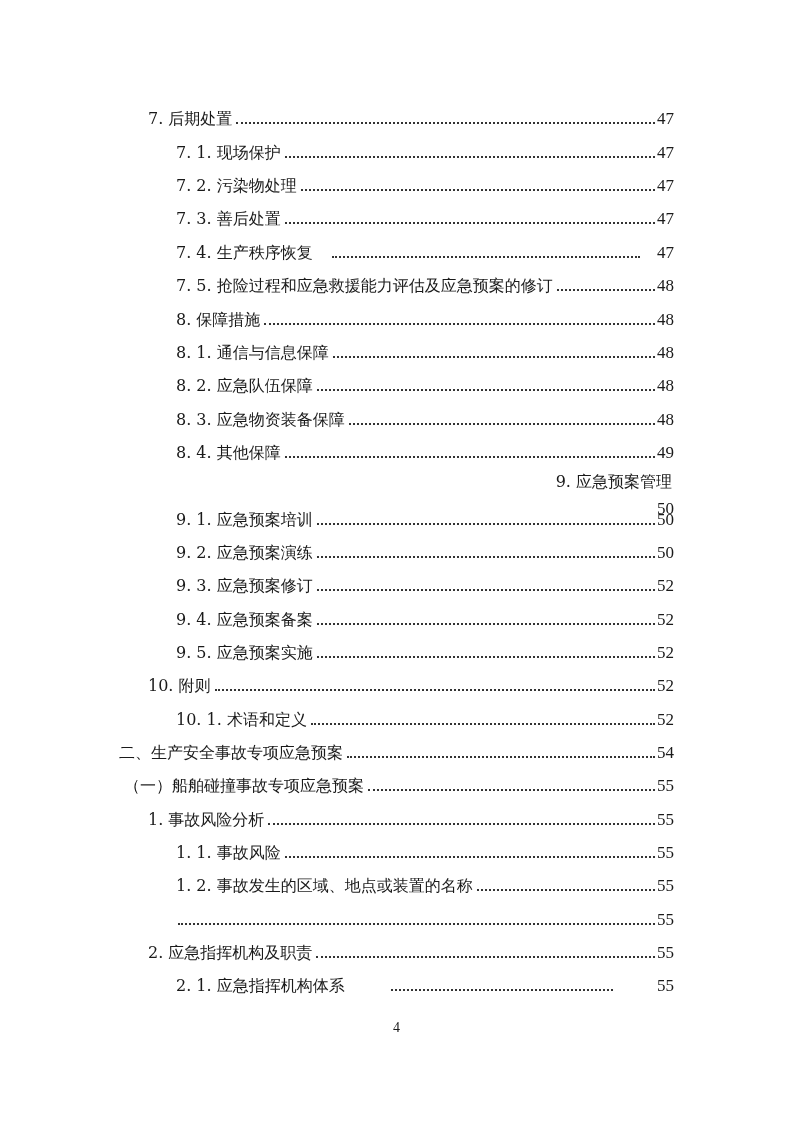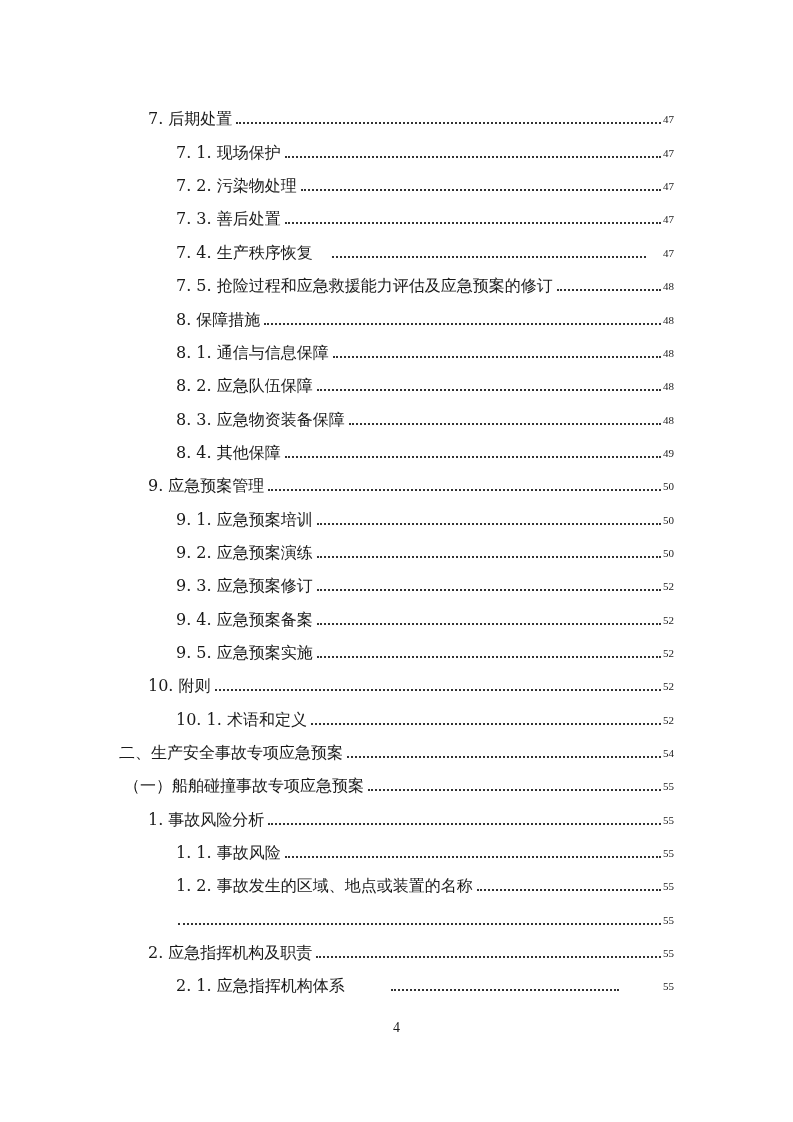--- a/index.html
+++ b/index.html
@@ -3,21 +3,21 @@
 <meta charset="utf-8">
 <style>
   html, body { margin:0; padding:0; background:#ffffff; }
   body { width:793px; height:1122px; position:relative; overflow:hidden;
          font-family:"DejaVu Serif","Liberation Serif",serif; color:#1a1a1a; }
   .toc { position:absolute; left:0; top:0; width:793px; }
   .row { position:absolute; height:24px; display:flex; align-items:flex-end;
          font-size:16px; line-height:20px; white-space:nowrap; }
   .row .label { flex:0 0 auto; padding-right:2px; }
   .row .dots { flex:1 1 auto; border-bottom:2px dotted #333; margin:0 2px 5px 2px; height:0; }
-  .row .page { flex:0 0 auto; font-family:"Liberation Serif",serif; font-size:11px; }
+  .row .page { flex:0 0 auto; font-family:"Liberation Serif",serif; font-size:17px; }
   .pagenum { position:absolute; top:1020px; left:0; width:793px; text-align:center;
              font-family:"Liberation Serif",serif; font-size:14px; }
 </style>
 </head>
 <body>
 
 <div class="toc">
   <div class="row" style="top:105px;left:148px;right:119px;">
       <span class="label">7. 后期处置</span>
       <span class="dots"></span>
@@ -66,21 +66,21 @@
   <div class="row" style="top:406px;left:176px;right:119px;">
       <span class="label">8. 3. 应急物资装备保障</span>
       <span class="dots"></span>
       <span class="page">48</span>
     </div>
   <div class="row" style="top:439px;left:176px;right:119px;">
       <span class="label">8. 4. 其他保障</span>
       <span class="dots"></span>
       <span class="page">49</span>
     </div>
-  <div class="row" style="top:472px;left:148px;right:119px;">
+  <div class="row" style="top:472px;left:148px;right:119px;flex-direction:column;">
       <span class="label">9. 应急预案管理</span>
       <span class="dots"></span>
       <span class="page">50</span>
     </div>
   <div class="row" style="top:506px;left:176px;right:119px;">
       <span class="label">9. 1. 应急预案培训</span>
       <span class="dots"></span>
       <span class="page">50</span>
     </div>
   <div class="row" style="top:539px;left:176px;right:119px;">

